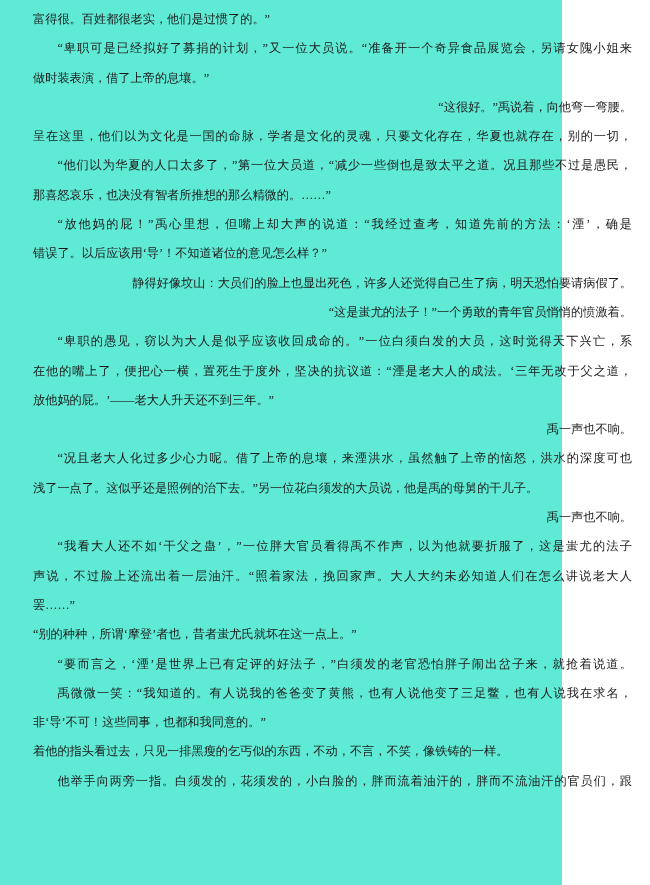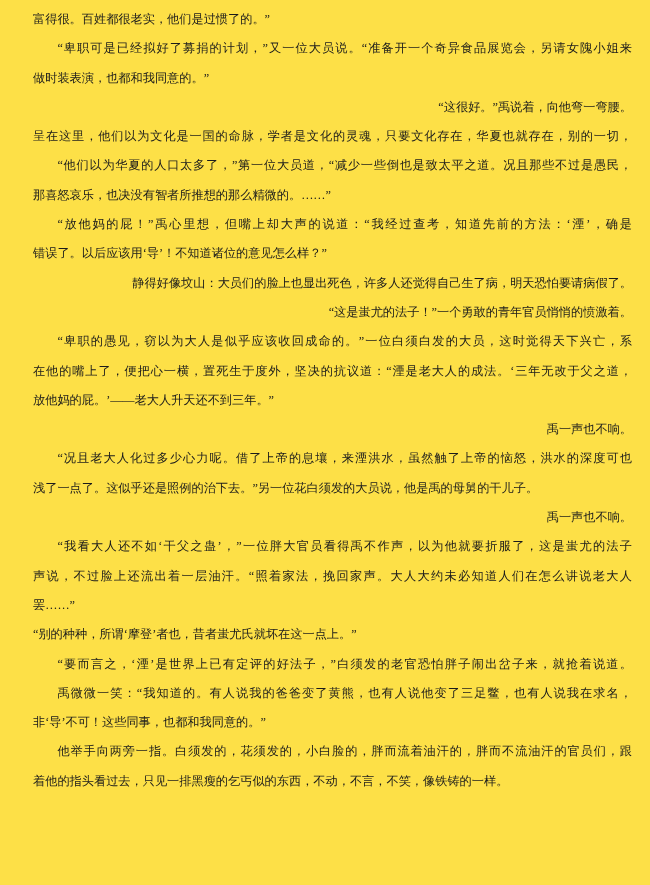--- a/index.html
+++ b/index.html
@@ -11,23 +11,23 @@
     height: 885px;
     background: #ffffff;
     overflow: hidden;
     position: relative;
     font-family: "Liberation Serif", "DejaVu Serif", serif;
   }
   .page {
     position: absolute;
     left: 0;
     top: 0;
-    width: 650px;
+    width: 562px;
     height: 885px;
-    background: #fde047;
+    background: #5eead4;
   }
   .text-body {
     position: absolute;
     left: 33px;
     top: 5px;
     width: 599px;
     color: #1b1b1b;
     font-size: 12.2px;
     line-height: 29.3px;
   }
@@ -44,21 +44,21 @@
     text-align-last: justify;
   }
 </style>
 </head>
 <body style="background: rgb(255, 255, 255);">
 
 <div class="page">
   <div class="text-body" style="color: rgb(27, 27, 27);">
       <div class="line">富得很。百姓都很老实，他们是过惯了的。”</div>
       <div class="line indent full">“卑职可是已经拟好了募捐的计划，”又一位大员说。“准备开一个奇异食品展览会，另请女隗小姐来</div>
-      <div class="line">做时装表演，也都和我同意的。”</div>
+      <div class="line">做时装表演，借了上帝的息壤。”</div>
       <div class="line indent">“这很好。”禹说着，向他弯一弯腰。</div>
       <div class="line full">呈在这里，他们以为文化是一国的命脉，学者是文化的灵魂，只要文化存在，华夏也就存在，别的一切，</div>
       <div class="line indent full">“他们以为华夏的人口太多了，”第一位大员道，“减少一些倒也是致太平之道。况且那些不过是愚民，</div>
       <div class="line">那喜怒哀乐，也决没有智者所推想的那么精微的。……”</div>
       <div class="line indent full">“放他妈的屁！”禹心里想，但嘴上却大声的说道：“我经过查考，知道先前的方法：‘湮’，确是</div>
       <div class="line">错误了。以后应该用‘导’！不知道诸位的意见怎么样？”</div>
       <div class="line indent">静得好像坟山：大员们的脸上也显出死色，许多人还觉得自己生了病，明天恐怕要请病假了。</div>
       <div class="line indent">“这是蚩尤的法子！”一个勇敢的青年官员悄悄的愤激着。</div>
       <div class="line indent full">“卑职的愚见，窃以为大人是似乎应该收回成命的。”一位白须白发的大员，这时觉得天下兴亡，系</div>
       <div class="line full">在他的嘴上了，便把心一横，置死生于度外，坚决的抗议道：“湮是老大人的成法。‘三年无改于父之道，</div>
@@ -67,16 +67,16 @@
       <div class="line indent full">“况且老大人化过多少心力呢。借了上帝的息壤，来湮洪水，虽然触了上帝的恼怒，洪水的深度可也</div>
       <div class="line">浅了一点了。这似乎还是照例的治下去。”另一位花白须发的大员说，他是禹的母舅的干儿子。</div>
       <div class="line indent">禹一声也不响。</div>
       <div class="line indent full">“我看大人还不如‘干父之蛊’，”一位胖大官员看得禹不作声，以为他就要折服了，这是蚩尤的法子</div>
       <div class="line full">声说，不过脸上还流出着一层油汗。“照着家法，挽回家声。大人大约未必知道人们在怎么讲说老大人</div>
       <div class="line">罢……”</div>
       <div class="line">“别的种种，所谓‘摩登’者也，昔者蚩尤氏就坏在这一点上。”</div>
       <div class="line indent full">“要而言之，‘湮’是世界上已有定评的好法子，”白须发的老官恐怕胖子闹出岔子来，就抢着说道。</div>
       <div class="line indent full">禹微微一笑：“我知道的。有人说我的爸爸变了黄熊，也有人说他变了三足鳖，也有人说我在求名，</div>
       <div class="line">非‘导’不可！这些同事，也都和我同意的。”</div>
+      <div class="line">着他的指头看过去，只见一排黑瘦的乞丐似的东西，不动，不言，不笑，像铁铸的一样。</div>
       <div class="line indent full">他举手向两旁一指。白须发的，花须发的，小白脸的，胖而流着油汗的，胖而不流油汗的官员们，跟</div>
-      <div class="line">着他的指头看过去，只见一排黑瘦的乞丐似的东西，不动，不言，不笑，像铁铸的一样。</div>
     </div>
 </div>
 
 </body></html>

